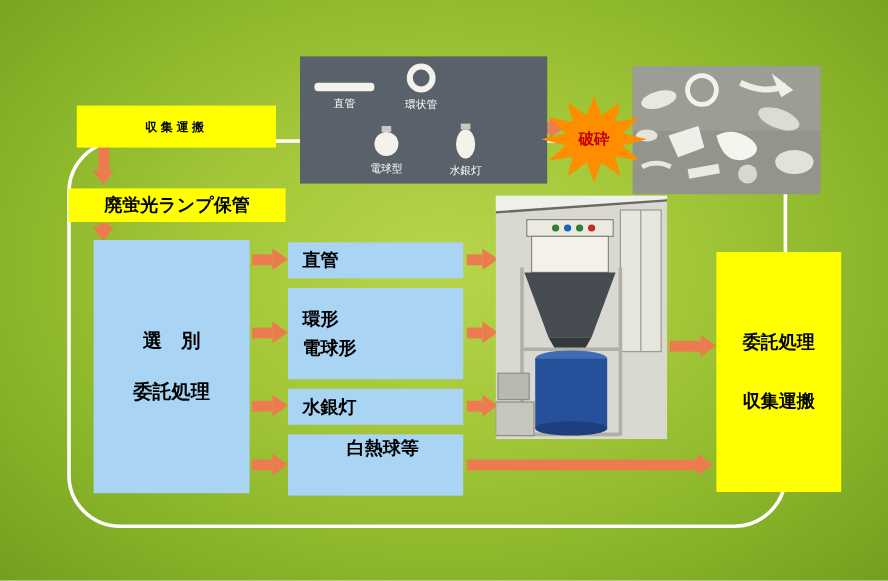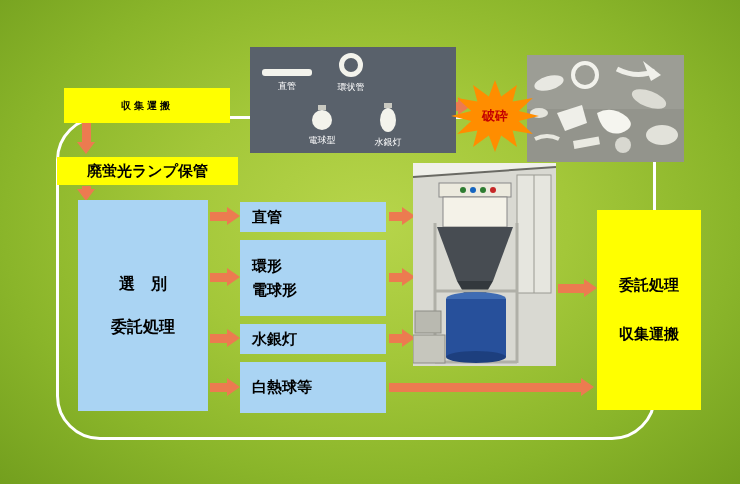--- a/index.html
+++ b/index.html
@@ -15,21 +15,21 @@
   .box{ position:absolute; display:flex; align-items:center; justify-content:center;
         font-weight:bold; color:#000; }
   .yellow{ background:#ffff00; }
   .blue{ background:#aad4f3; }
   .box-collection{ left:64px; top:88px; width:166px; height:35px; font-size:10px; letter-spacing:3px; }
   .box-storage{ left:57px; top:157px; width:181px; height:28px; font-size:15px; }
   .box-sorting{ left:78px; top:200px; width:130px; height:211px; flex-direction:column; gap:22px; font-size:16px; }
   .box-straight{ left:240px; top:202px; width:146px; height:30px; justify-content:flex-start; padding-left:12px; font-size:15px; }
   .box-group{ left:240px; top:240px; width:146px; height:76px; flex-direction:column; align-items:flex-start; justify-content:center; padding-left:12px; font-size:15px; line-height:24px; }
   .box-mercury{ left:240px; top:324px; width:146px; height:30px; justify-content:flex-start; padding-left:12px; font-size:15px; }
-  .box-incandescent{ left:240px; top:362px; width:146px; height:51px; flex-direction:column; align-items:flex-start; justify-content:center; padding-left:12px; font-size:15px; line-height:23px; }
+  .box-incandescent{ left:240px; top:362px; width:146px; height:51px; flex-direction:row; align-items:flex-start; justify-content:center; padding-left:12px; font-size:15px; line-height:23px; }
   .box-outsourcing{ left:597px; top:210px; width:104px; height:200px; flex-direction:column; gap:30px; font-size:15px; }
 
   
   .arrow-h{ position:absolute; height:9px; background:#ec7b50; }
   .arrow-h::after{ content:''; position:absolute; right:-13px; top:-5px;
     border-top:9px solid transparent; border-bottom:9px solid transparent; border-left:13px solid #ec7b50; }
   .arrow-v{ position:absolute; width:9px; background:#ec7b50; }
   .arrow-v::after{ content:''; position:absolute; bottom:-12px; left:-5px;
     border-left:9px solid transparent; border-right:9px solid transparent; border-top:12px solid #ec7b50; }
 

